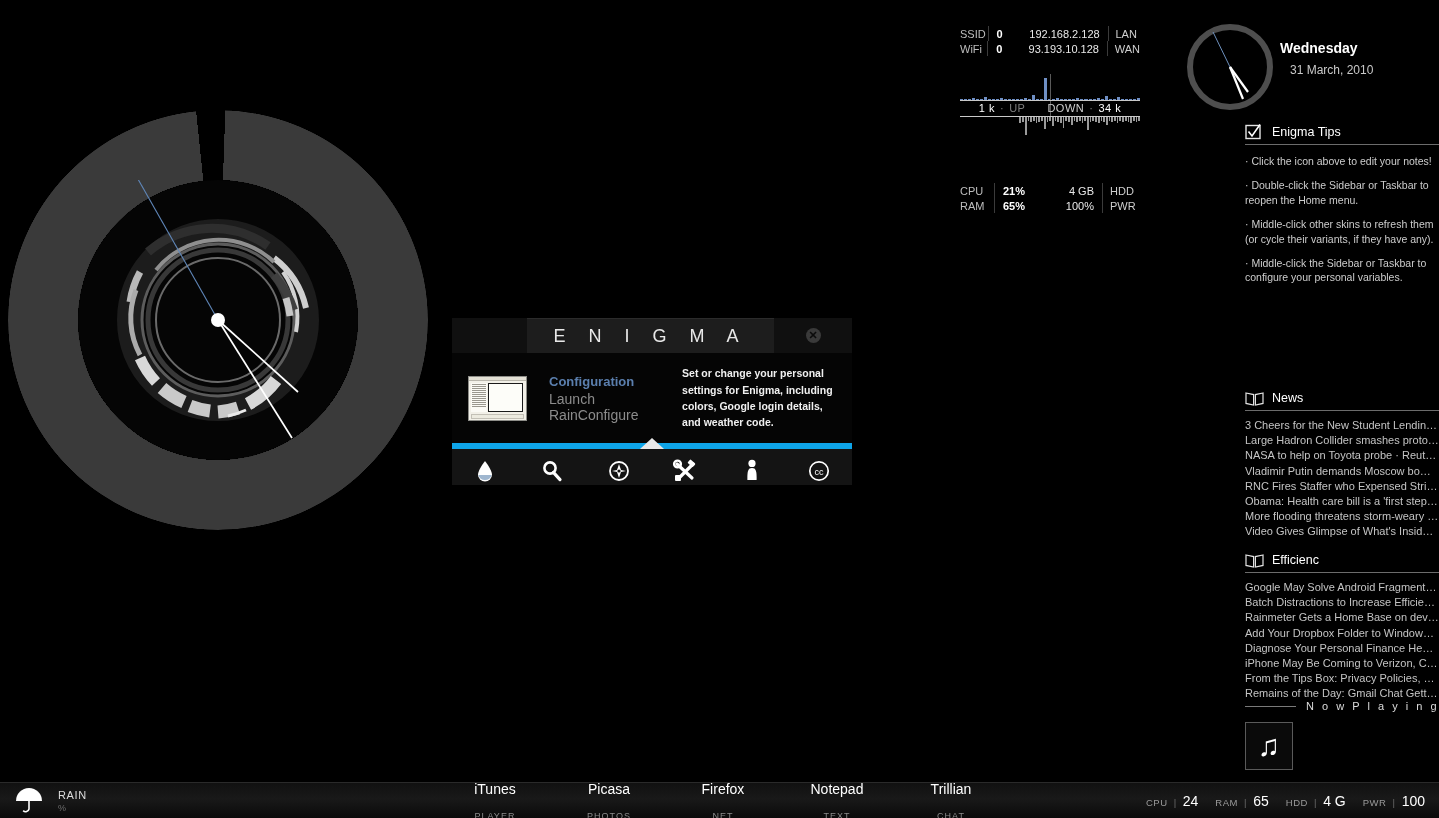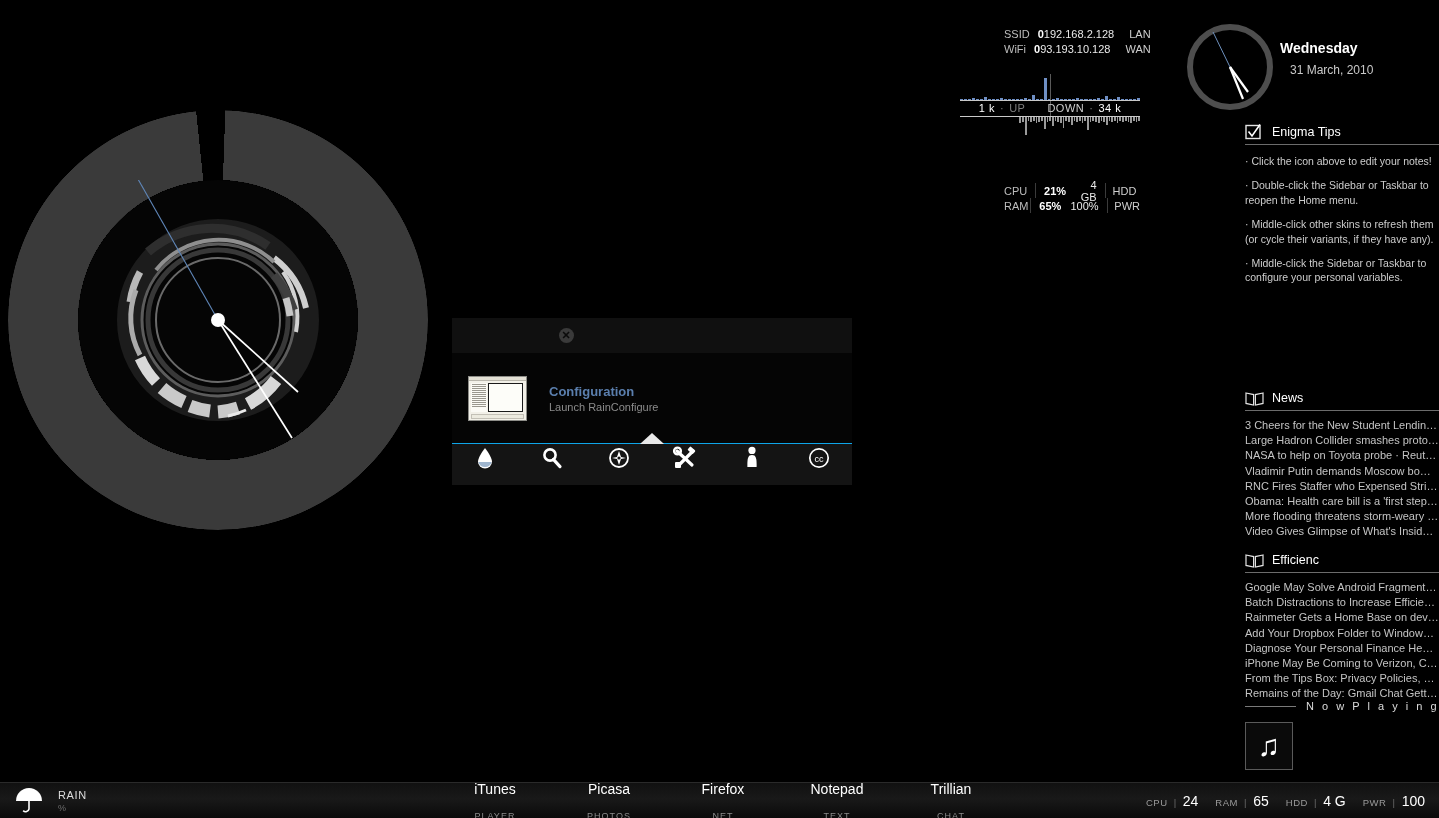--- a/index.html
+++ b/index.html
@@ -49,38 +49,38 @@
   .cfg-thumb {
     width: 59px; height: 45px; flex: none; margin-right: 22px;
     background: #f2f0e8; border: 1px solid #8d8d88; position: relative; overflow: hidden;
   }
   .cfg-thumb .tbar { position: absolute; left: 0; top: 0; right: 0; height: 4px; background: #e4e1d6; border-bottom: 1px solid #b9b6ac; }
   .cfg-thumb .lpane { position: absolute; left: 2px; top: 6px; width: 16px; bottom: 8px; background: #fbfaf5; }
   .cfg-thumb .lpane i { display: block; height: 1px; margin: 1px 1px; background: #9a978e; }
   .cfg-thumb .rpane { position: absolute; left: 19px; top: 6px; right: 3px; bottom: 8px; background: #fdfdf9; border: 1px solid #1a1a1a; }
   .cfg-thumb .sbar { position: absolute; left: 2px; right: 2px; bottom: 1px; height: 5px; background: #eceadf; border: 1px solid #c3c0b6; }
   .cfg-title { color: #5b7fae; font-size: 13px; font-weight: bold; }
-  .cfg-sub { color: #8c8c8c; font-size: 11px; margin-top: 2px; }
+  .cfg-sub { color: #8c8c8c; font-size: 14px; margin-top: 2px; }
   .cfg-left { width: 160px; }
   .cfg-desc { color: #f0f0f0; font-size: 10.5px; font-weight: bold; line-height: 1.55; width: 185px; }
   .ep-dock {
     position: relative; height: 42px; background: #141414; display: flex;
-    align-items: flex-start; justify-content: space-around; border-top: 1px solid #0ea5e9;
+    align-items: flex-end; justify-content: space-around; border-top: 6px solid #0ea5e9;
   }
   .dock-arrow {
     position: absolute; left: 50%; top: -11px; margin-left: -12px;
     width: 0; height: 0; border-left: 12px solid transparent; border-right: 12px solid transparent;
     border-bottom: 11px solid #e9e9e9;
   }
   .dock-icon { width: 40px; height: 28px; display: flex; align-items: center; justify-content: center; cursor: pointer; }
 
   
   #net-widget { position: absolute; left: 960px; top: 26px; width: 180px; }
   .mrow { display: flex; font-size: 11px; color: #d6d6d6; height: 15px; align-items: center; }
-  .mrow .lab { width: 34px; color: #bdbdbd; margin-left: 44px; }
+  .mrow .lab { width: 34px; color: #bdbdbd; }
   .mrow .sep { width: 1px; height: 15px; background: #3b3b3b; margin-right: 8px; }
   .mrow .v1 { width: 40px; color: #fff; font-weight: bold; }
   .mrow .v2 { flex: 1; text-align: right; color: #e9e9e9; padding-right: 8px; }
   .mrow .sep2 { width: 1px; height: 15px; background: #3b3b3b; margin-right: 7px; }
   .mrow .tag { width: 30px; color: #cfcfcf; }
   .netgraph { position: relative; margin-top: 18px; height: 66px; width: 180px; }
   .netgraph .axis { position: absolute; left: 0; right: 0; height: 1px; background: #c9c9c9; }
   .netgraph .labels {
     position: absolute; left: 0; right: 0; top: 26px; height: 16px;
     display: flex; align-items: center; justify-content: center;
@@ -180,20 +180,21 @@
         <line x1="140" y1="140" x2="214" y2="258" stroke="#ffffff" stroke-width="1.7"></line>
         <line x1="140" y1="140" x2="220" y2="212" stroke="#ffffff" stroke-width="1.7"></line>
         <circle cx="140" cy="140" r="7" fill="#ffffff"></circle>
       </svg>
     </div>
   </div>
 
   <div id="enigma-panel">
     <div class="ep-titlebar">
       <div class="ep-tb-left"></div>
+      <div class="ep-tb-center">E N I G M A</div>
       <div class="ep-tb-right">
         <div class="close-btn">✕</div>
       </div>
     </div>
 
     <div class="ep-body">
       <div class="cfg-thumb">
         <div class="tbar"></div>
         <div class="lpane">
           <i></i>
@@ -209,20 +210,21 @@
             <i></i>
             <i></i>
         </div>
         <div class="rpane"></div>
         <div class="sbar"></div>
       </div>
       <div class="cfg-left">
         <div class="cfg-title">Configuration</div>
         <div class="cfg-sub">Launch RainConfigure</div>
       </div>
+      <div class="cfg-desc">Set or change your personal settings for Enigma, including colors, Google login details, and weather code.</div>
     </div>
 
     <div class="ep-dock">
       <div class="dock-arrow"></div>
 
       <div class="dock-icon">
         <svg width="20" height="24" viewBox="0 0 20 24">
           <path d="M10 2 C10 2 3 11 3 15.5 A7 7 0 0 0 17 15.5 C17 11 10 2 10 2 Z" fill="#ffffff"></path>
           <path d="M3.3 16 A7 7 0 0 0 16.7 16 Z" fill="#9fb6cf"></path>
         </svg>

